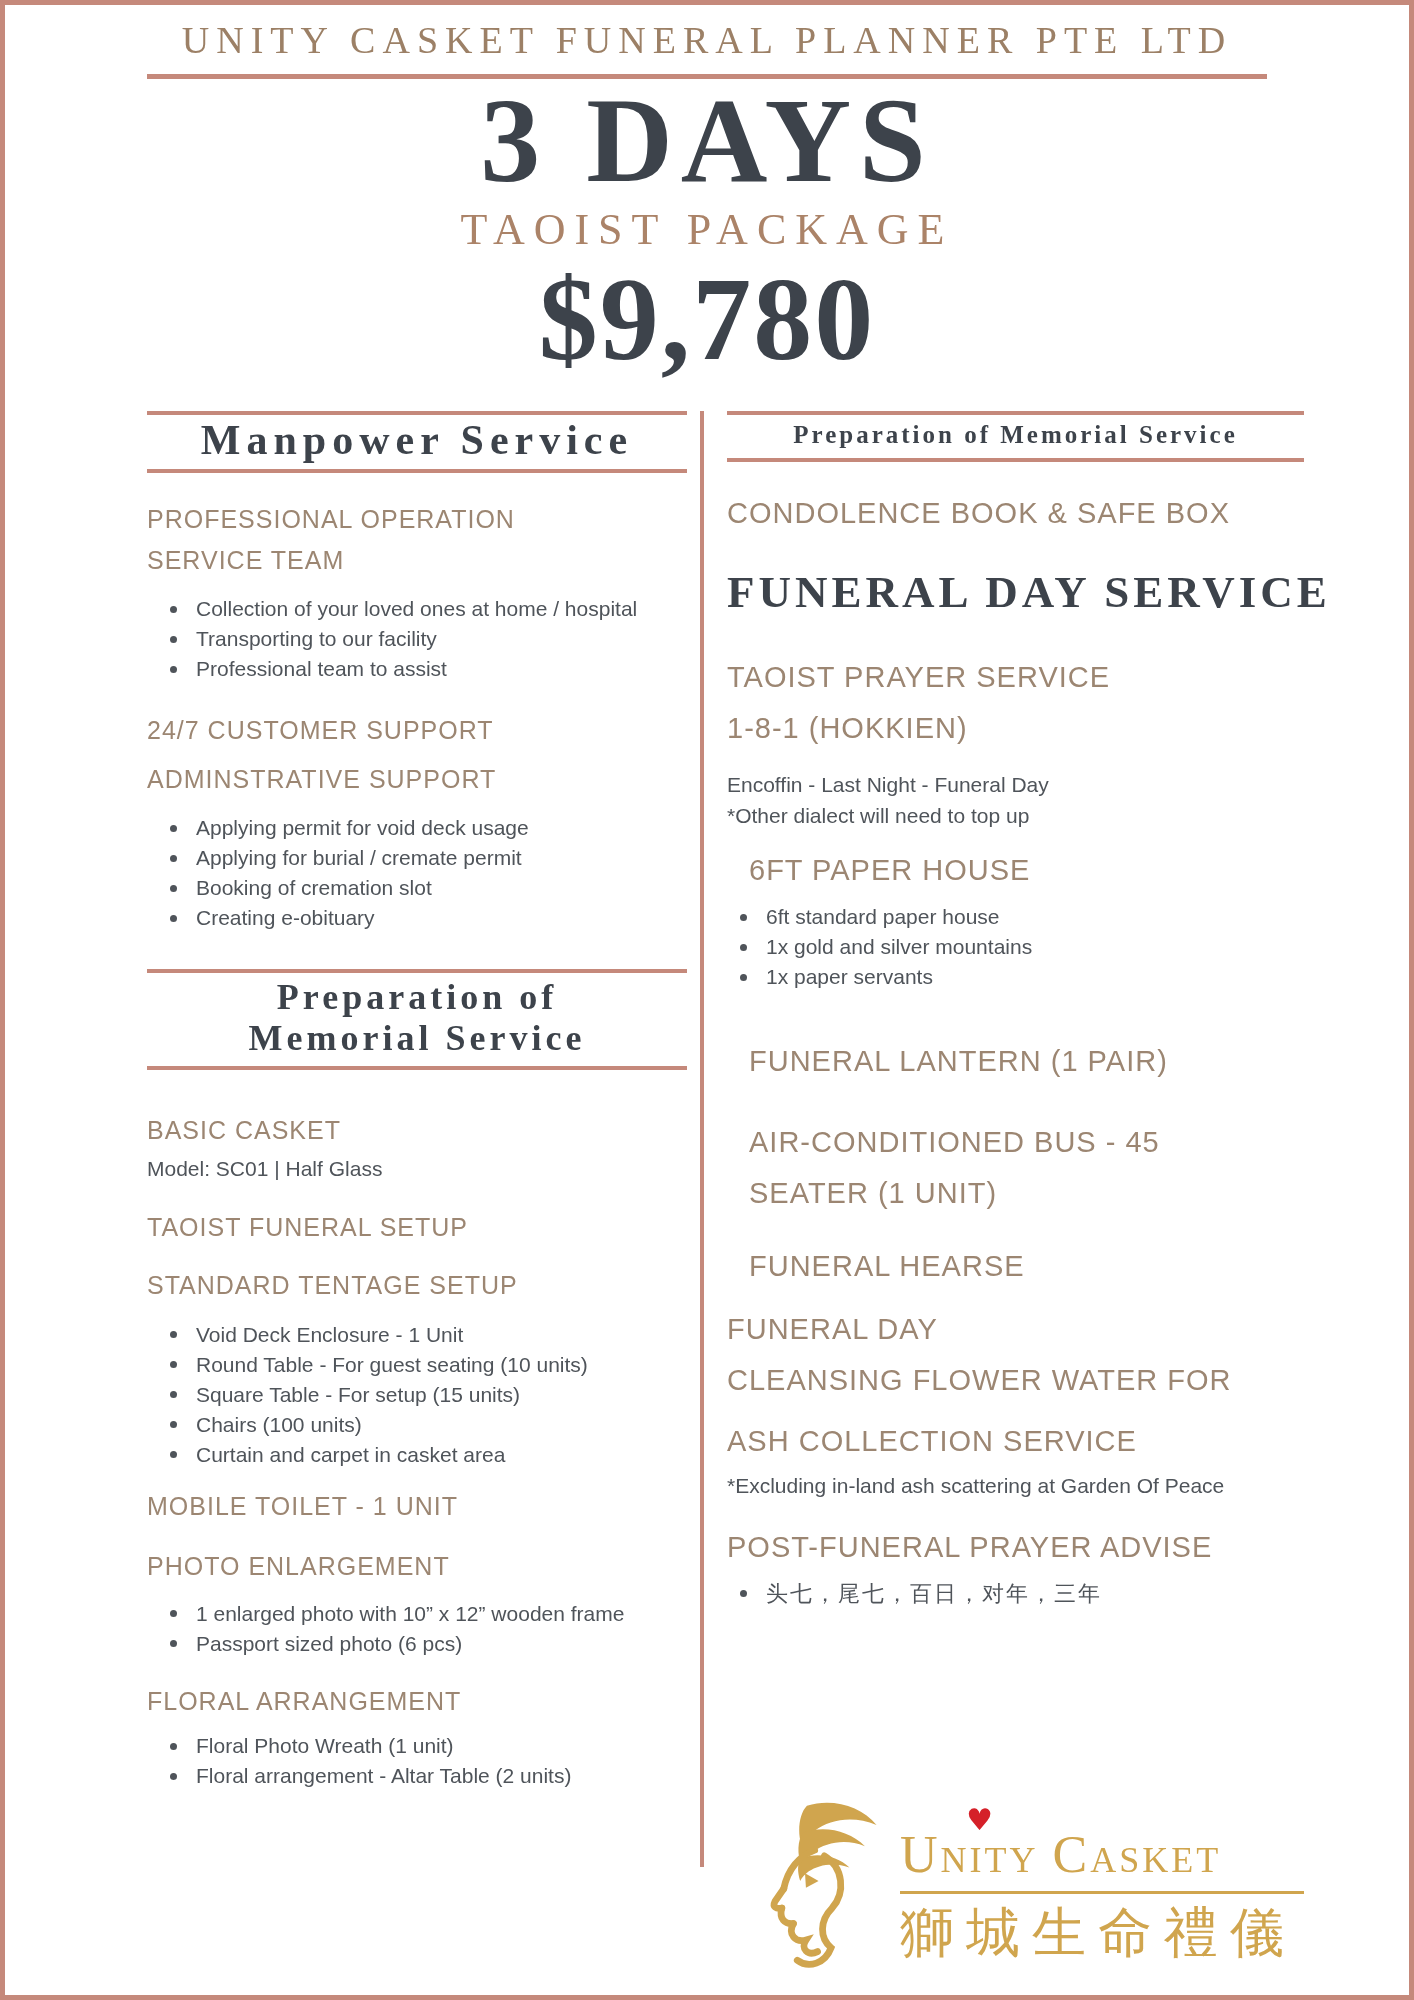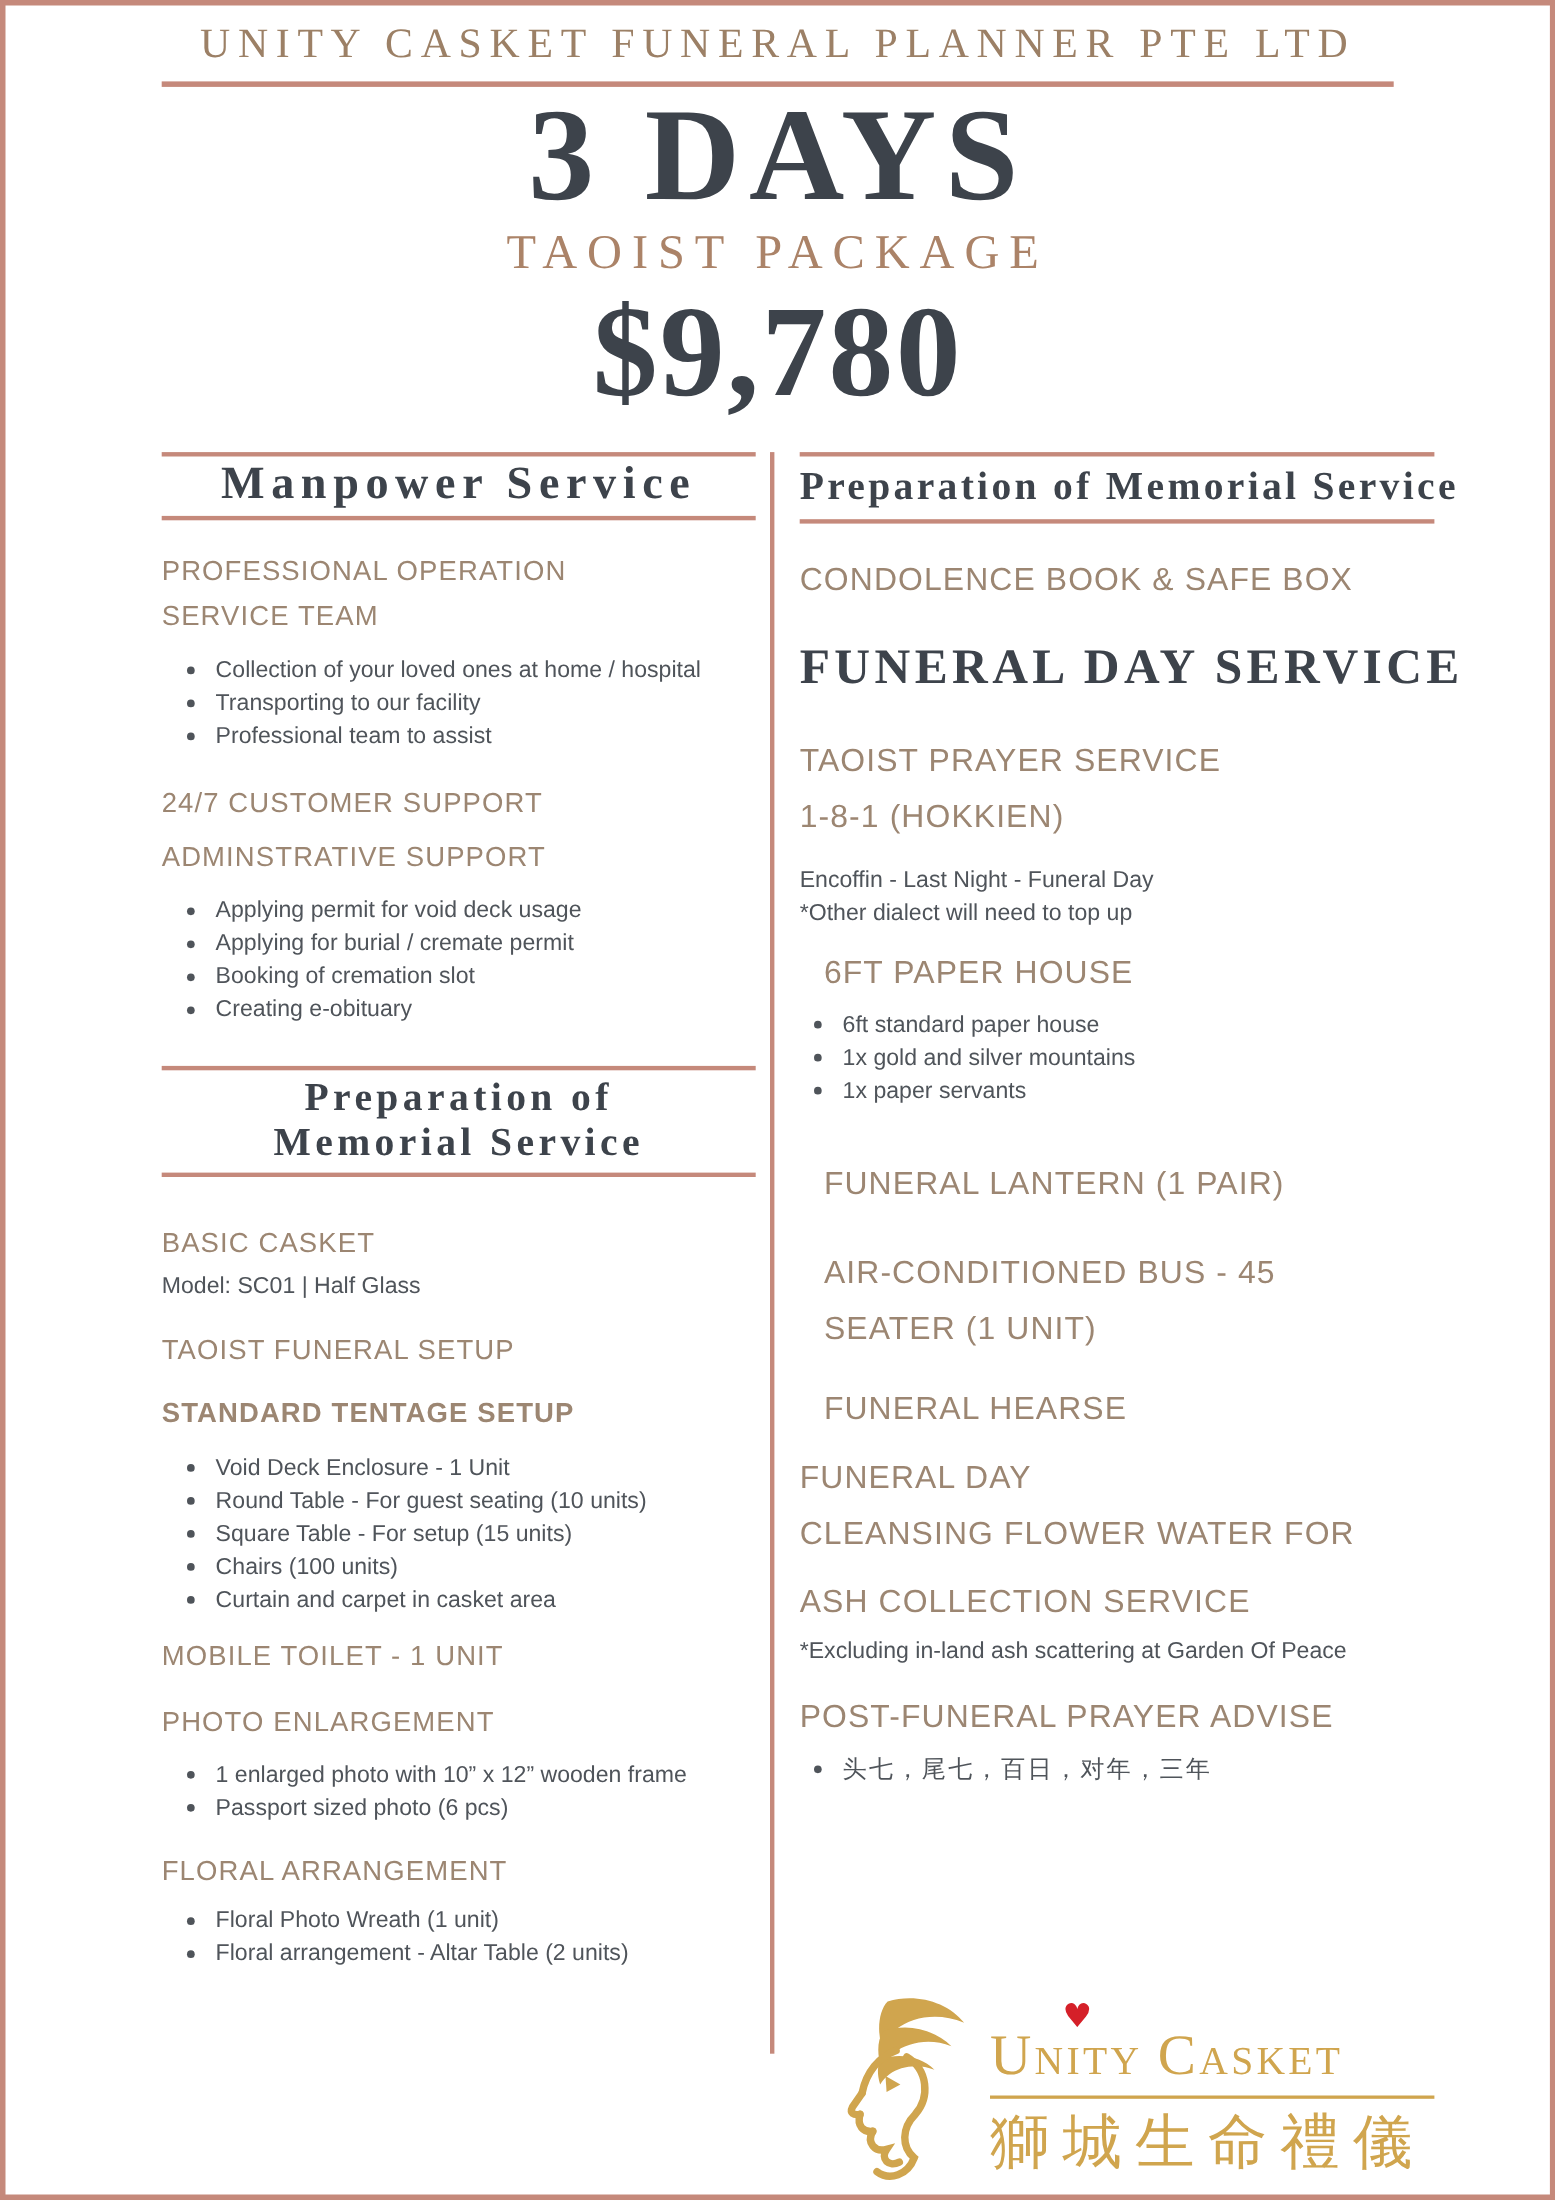--- a/index.html
+++ b/index.html
@@ -39,21 +39,21 @@
     text-align:center; color:#3d434b; font-family:"Liberation Serif", serif; font-weight:600;
   }
   .lhead1 { padding:3px 0 7px; font-size:42px; line-height:1.05; letter-spacing:6px; }
   .lhead2 { margin-top:36px; padding:4px 0 6px; font-size:36px; line-height:1.15; letter-spacing:4px; }
   .lhead2 .hl { display:block; }
 
   .rhead1 {
     border-top:4px solid #c5897b; border-bottom:4px solid #c5897b;
     padding:4px 0 6px; text-align:center; color:#3d434b;
     font-family:"Liberation Serif", serif; font-weight:600;
-    font-size:36px; line-height:1.3; letter-spacing:3px; white-space:nowrap;
+    font-size:25px; line-height:1.3; letter-spacing:3px; white-space:nowrap;
   }
   .rheadbig { margin-top:22px; display:flex; flex-direction:row; align-items:center; }
   .rheadbig .rule { width:540px; height:4px; background:#c5897b; }
   .rheadbig .txt {
     padding:6px 0 8px; white-space:nowrap; color:#3d434b;
     font-family:"Liberation Serif", serif; font-weight:600;
     font-size:45px; line-height:1.15; letter-spacing:4px;
   }
 
   .caps  { color:#9c8672; letter-spacing:1px; }
@@ -71,21 +71,21 @@
   .cjk li { font-size:22px; letter-spacing:2px; }
 
   
   .m-s1  { margin-top:26px; }
   .m-s2  { margin-top:26px; }
   .m-s3  { margin-top:8px;  }
   .m-s4  { margin-top:30px; }
   .m-s5  { margin-top:40px; }
   .m-note{ margin-top:4px;  }
   .m-s6  { margin-top:22px; }
-  .m-s7  { margin-top:18px;font-weight:bold; }
+  .m-s7  { margin-top:18px; }
   .m-s8  { margin-top:16px; }
   .m-s9  { margin-top:20px; }
   .m-s10 { margin-top:22px; }
   .m-l12 { margin-top:12px; }
   .m-l10 { margin-top:10px; }
 
   
   .m-r1 { margin-top:26px; }
   .m-r2 { margin-top:26px; }
   .m-r3 { margin-top:16px; }

